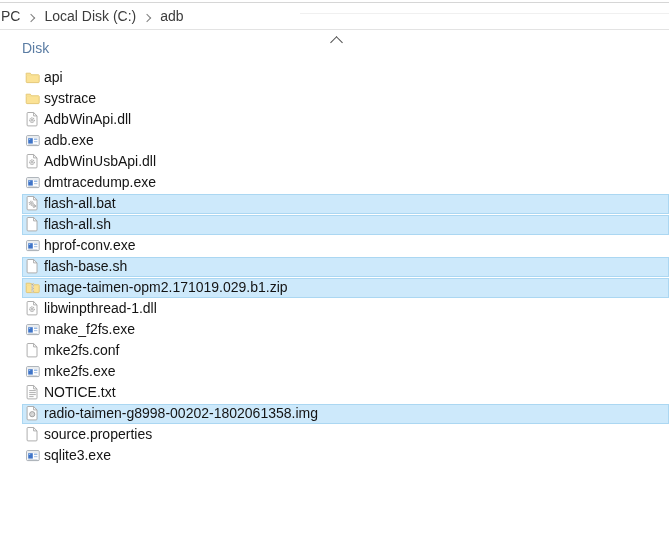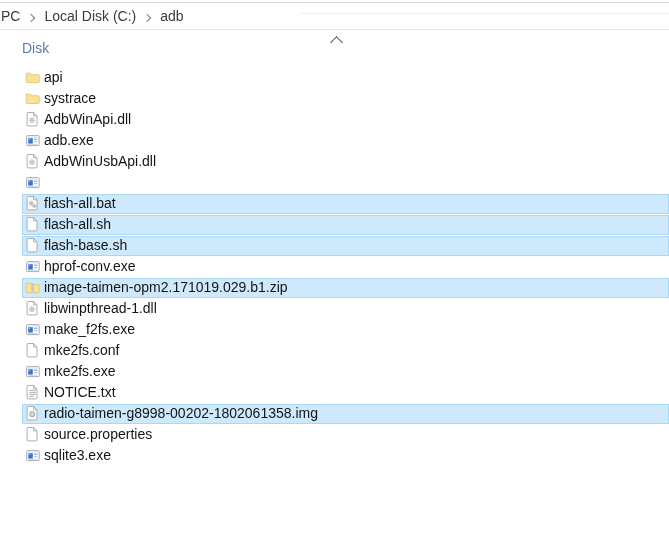--- a/index.html
+++ b/index.html
@@ -118,20 +118,21 @@
             <svg width="14" height="13" viewBox="0 0 14 13">
               <rect x="0.6" y="1.6" width="12.6" height="10" rx="1" fill="#fdfdfd" stroke="#9da4ab" stroke-width="0.9"></rect>
               <rect x="1.6" y="2.6" width="10.6" height="1" fill="#dde2e7"></rect>
               <rect x="2.2" y="4.2" width="4.6" height="5.4" fill="#3f74c8"></rect>
               <rect x="2.8" y="4.8" width="1.4" height="1.2" fill="#9dc0ea"></rect>
               <rect x="8" y="4.6" width="3.4" height="1.2" fill="#7fa9dc"></rect>
               <rect x="8" y="7" width="3.4" height="1.2" fill="#b3c9e4"></rect>
               <rect x="2.2" y="10.2" width="9.2" height="0.8" fill="#ccd4dc"></rect>
             </svg>
           </span>
+          <span class="label">dmtracedump.exe</span>
         </div>
       </div>
       <div class="row selected">
         <div class="row-inner">
           <span class="icon">
             <svg width="13" height="16" viewBox="0 0 13 16">
               <path d="M2 1.5h5.6l3.4 3.4v9.1a.9.9 0 0 1-.9.9H2a.9.9 0 0 1-.9-.9V2.4A.9.9 0 0 1 2 1.5Z" fill="#fff" stroke="#a5a5a5" stroke-width="0.9"></path>
               <path d="M7.6 1.5v3.4H11" fill="none" stroke="#a5a5a5" stroke-width="0.9"></path>
               <circle cx="5.2" cy="8.2" r="2" fill="#e9e9e9" stroke="#8f8f8f" stroke-width="0.9" stroke-dasharray="1.1 0.8"></circle>
               <circle cx="5.2" cy="8.2" r="0.7" fill="#fff" stroke="#8f8f8f" stroke-width="0.6"></circle>
@@ -146,45 +147,45 @@
         <div class="row-inner">
           <span class="icon">
             <svg width="13" height="16" viewBox="0 0 13 16">
               <path d="M2 1.5h5.6l3.4 3.4v9.1a.9.9 0 0 1-.9.9H2a.9.9 0 0 1-.9-.9V2.4A.9.9 0 0 1 2 1.5Z" fill="#fff" stroke="#a5a5a5" stroke-width="0.9"></path>
               <path d="M7.6 1.5v3.4H11" fill="none" stroke="#a5a5a5" stroke-width="0.9"></path>
             </svg>
           </span>
           <span class="label">flash-all.sh</span>
         </div>
       </div>
+      <div class="row">
+        <div class="row-inner">
+          <span class="icon">
+            <svg width="14" height="13" viewBox="0 0 14 13">
+              <rect x="0.6" y="1.6" width="12.6" height="10" rx="1" fill="#fdfdfd" stroke="#9da4ab" stroke-width="0.9"></rect>
+              <rect x="1.6" y="2.6" width="10.6" height="1" fill="#dde2e7"></rect>
+              <rect x="2.2" y="4.2" width="4.6" height="5.4" fill="#3f74c8"></rect>
+              <rect x="2.8" y="4.8" width="1.4" height="1.2" fill="#9dc0ea"></rect>
+              <rect x="8" y="4.6" width="3.4" height="1.2" fill="#7fa9dc"></rect>
+              <rect x="8" y="7" width="3.4" height="1.2" fill="#b3c9e4"></rect>
+              <rect x="2.2" y="10.2" width="9.2" height="0.8" fill="#ccd4dc"></rect>
+            </svg>
+          </span>
+          <span class="label">hprof-conv.exe</span>
+        </div>
+      </div>
       <div class="row selected">
         <div class="row-inner">
           <span class="icon">
             <svg width="13" height="16" viewBox="0 0 13 16">
               <path d="M2 1.5h5.6l3.4 3.4v9.1a.9.9 0 0 1-.9.9H2a.9.9 0 0 1-.9-.9V2.4A.9.9 0 0 1 2 1.5Z" fill="#fff" stroke="#a5a5a5" stroke-width="0.9"></path>
               <path d="M7.6 1.5v3.4H11" fill="none" stroke="#a5a5a5" stroke-width="0.9"></path>
             </svg>
           </span>
           <span class="label">flash-base.sh</span>
-        </div>
-      </div>
-      <div class="row">
-        <div class="row-inner">
-          <span class="icon">
-            <svg width="14" height="13" viewBox="0 0 14 13">
-              <rect x="0.6" y="1.6" width="12.6" height="10" rx="1" fill="#fdfdfd" stroke="#9da4ab" stroke-width="0.9"></rect>
-              <rect x="1.6" y="2.6" width="10.6" height="1" fill="#dde2e7"></rect>
-              <rect x="2.2" y="4.2" width="4.6" height="5.4" fill="#3f74c8"></rect>
-              <rect x="2.8" y="4.8" width="1.4" height="1.2" fill="#9dc0ea"></rect>
-              <rect x="8" y="4.6" width="3.4" height="1.2" fill="#7fa9dc"></rect>
-              <rect x="8" y="7" width="3.4" height="1.2" fill="#b3c9e4"></rect>
-              <rect x="2.2" y="10.2" width="9.2" height="0.8" fill="#ccd4dc"></rect>
-            </svg>
-          </span>
-          <span class="label">hprof-conv.exe</span>
         </div>
       </div>
       <div class="row selected">
         <div class="row-inner">
           <span class="icon">
             <svg width="15" height="14" viewBox="0 0 15 14">
               <path d="M1.2 3.2h4.1l1.3 1.6h6.8a.8.8 0 0 1 .8.8v6.2a.8.8 0 0 1-.8.8H2a.8.8 0 0 1-.8-.8V4A.8.8 0 0 1 1.2 3.2Z" fill="#fbe295" stroke="#e2c46f" stroke-width="0.9"></path>
               <path d="M1.2 5.4h13" stroke="#f3dd92" stroke-width="0.8"></path>
               <rect x="6.4" y="3.4" width="2.4" height="9" fill="#f4f4f4" stroke="#cfc48d" stroke-width="0.5"></rect>
               <rect x="6.8" y="4" width="1" height="0.9" fill="#8d8d8d"></rect>

